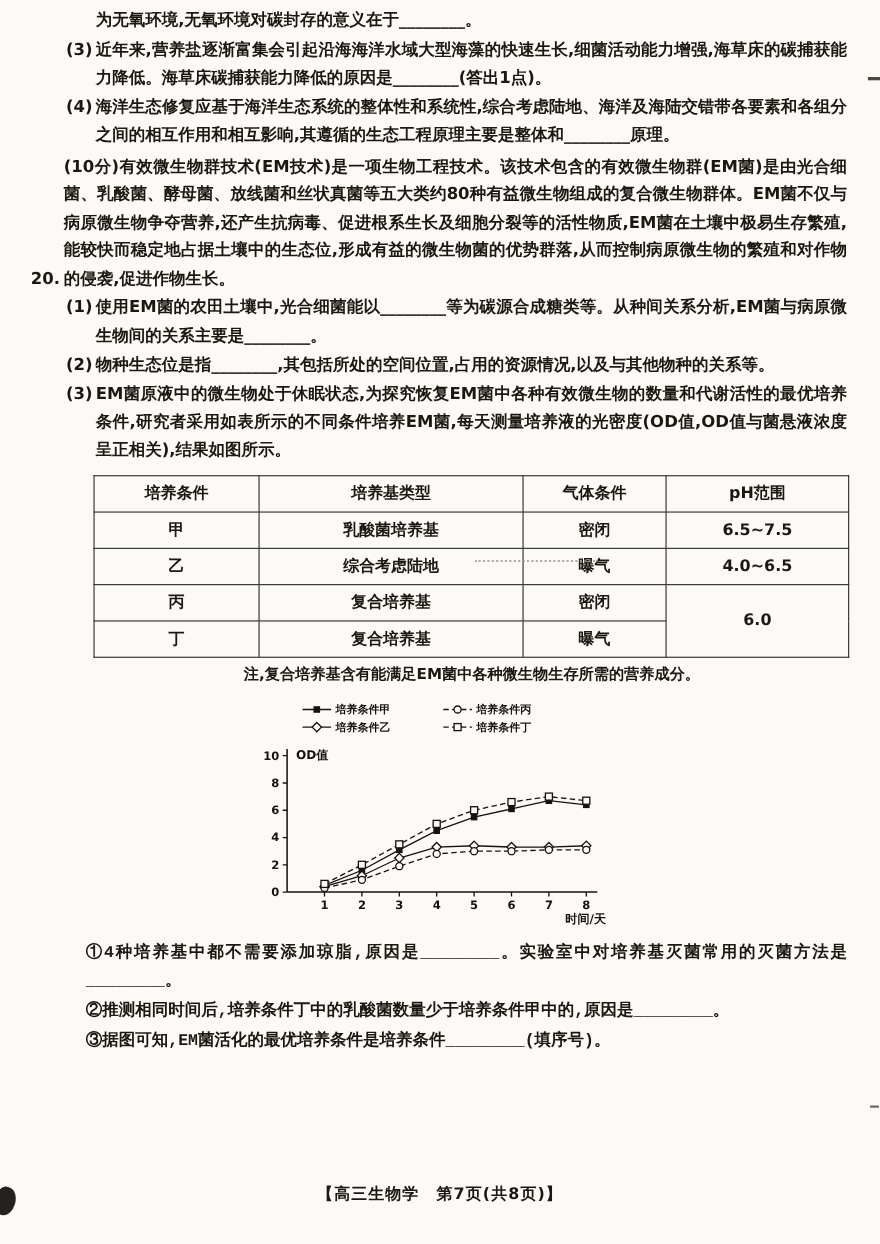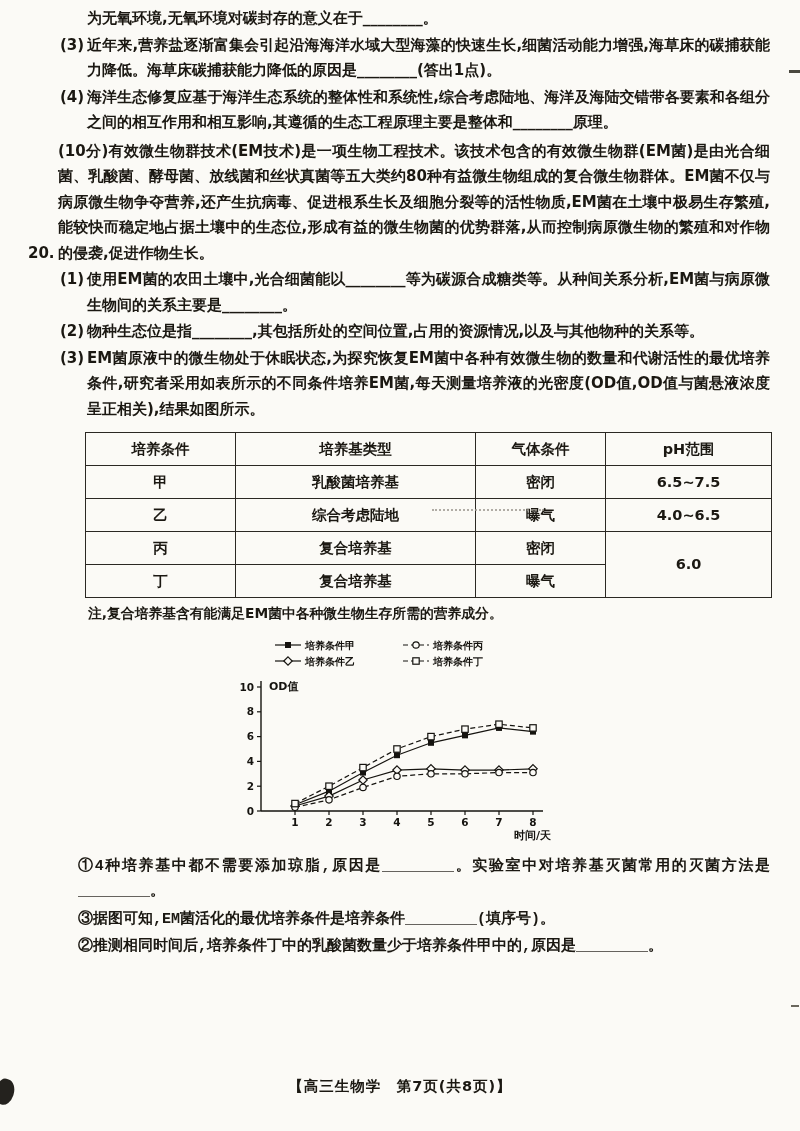--- a/index.html
+++ b/index.html
@@ -21,21 +21,21 @@
   .circ { padding-left:50px; text-align:justify; margin-top:2px;font-family:Liberation Mono, monospace; }
   table.cond { border-collapse:collapse; margin:10px 0 4px 57px; width:686px; table-layout:fixed; }
   table.cond th, table.cond td {
     border:1.6px solid #2b2823; text-align:center; vertical-align:middle;
     font-size:14.5px; font-weight:700; padding:3px 4px; height:33px; color:#1b1812;
   }
   table.cond th:nth-child(1){ width:150px; }
   table.cond th:nth-child(2){ width:240px; }
   table.cond th:nth-child(3){ width:130px; }
   table.cond th:nth-child(4){ width:166px; }
-  .note { padding-left:60px; font-size:13.8px; margin-top:3px; }
+  .note { padding-left:60px; font-size:13.8px; margin-top:3px;text-align:center; }
   .chart-wrap { margin:6px 0 2px 185px; width:346px; }
   .footer { position:absolute; left:0; right:0; bottom:32px; text-align:center; font-size:14.5px; letter-spacing:1px; font-weight:700;margin-top:12px; }
   .artifact { position:absolute; background:#24221e; }
   .blob { left:-4px; bottom:26px; width:18px; height:26px; border-radius:40% 60% 55% 45%; transform:rotate(18deg); }
   .dash-r1 { right:0; top:70px; width:11px; height:3px; background:#4a483f; }
   .dash-r2 { right:1px; top:1005px; width:8px; height:2px; background:#6a675d; }
   .dotline { position:absolute; left:432px; top:509px; width:112px; border-top:2px dotted #97938a; opacity:.75; }
 </style>
 </head>
 <body>
@@ -195,25 +195,25 @@
         <rect x="199.8" y="26.8" width="6.4" height="6.4" fill="#fbfaf6" stroke="#15130f" stroke-width="1.2"></rect>
         <text x="220" y="33.5" font-size="10" font-weight="700" fill="#15130f">培养条件丁</text>
       </svg>
   </div>
 
   <div class="circ">
     <span>①</span><span>4种培养基中都不需要添加琼脂,原因是________。实验室中对培养基灭菌常用的灭菌方法是________。</span>
   </div>
 
   <div class="circ">
+    <span>②</span><span>推测相同时间后,培养条件丁中的乳酸菌数量少于培养条件甲中的,原因是________。</span>
+  </div>
+
+  <div class="circ">
     <span>③</span><span>据图可知,EM菌活化的最优培养条件是培养条件________(填序号)。</span>
-  </div>
-
-  <div class="circ">
-    <span>②</span><span>推测相同时间后,培养条件丁中的乳酸菌数量少于培养条件甲中的,原因是________。</span>
   </div>
 
   <div class="footer">【高三生物学　第7页(共8页)】</div>
 
   <div class="artifact blob"></div>
   <div class="artifact dash-r1"></div>
   <div class="artifact dash-r2"></div>
   <div class="dotline"></div>
 
 </div>

